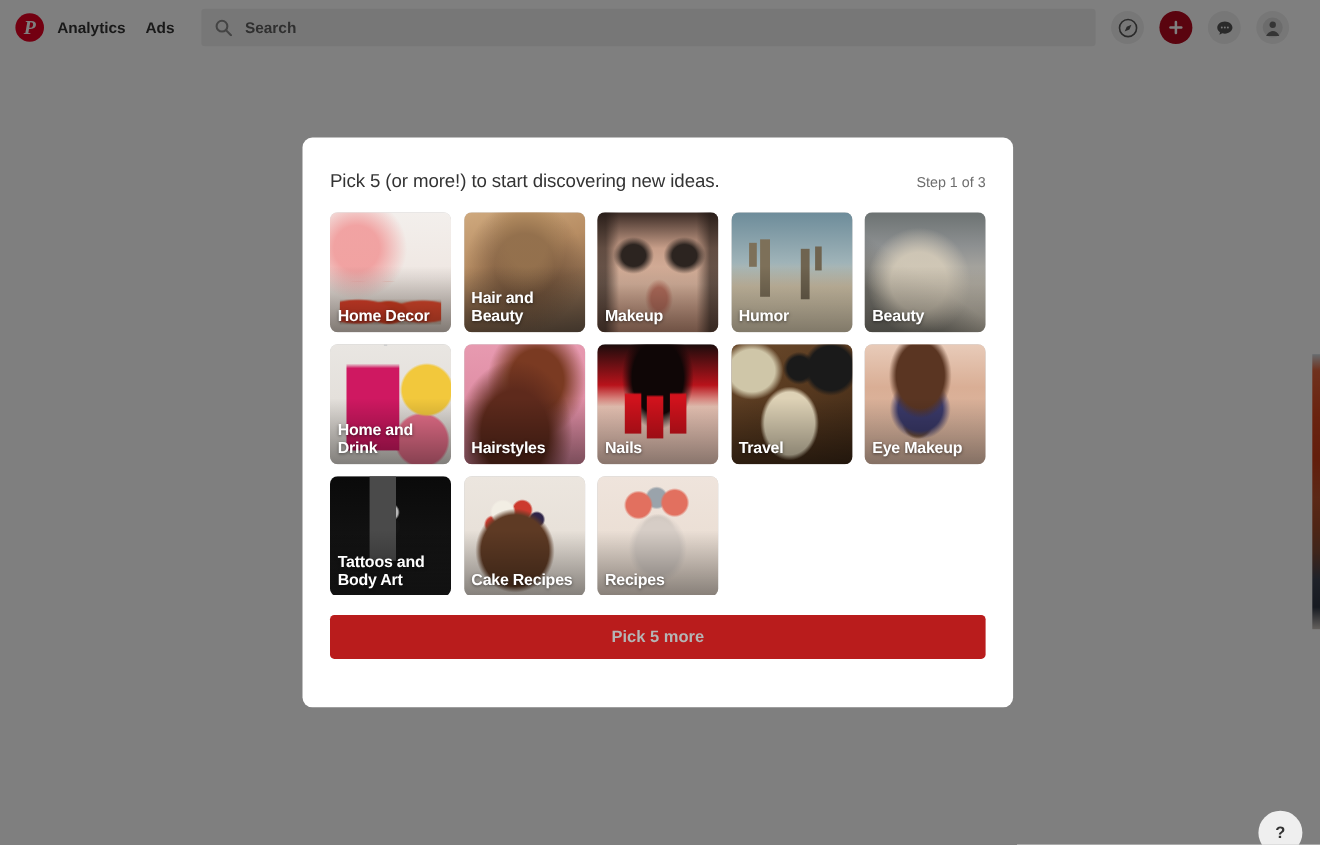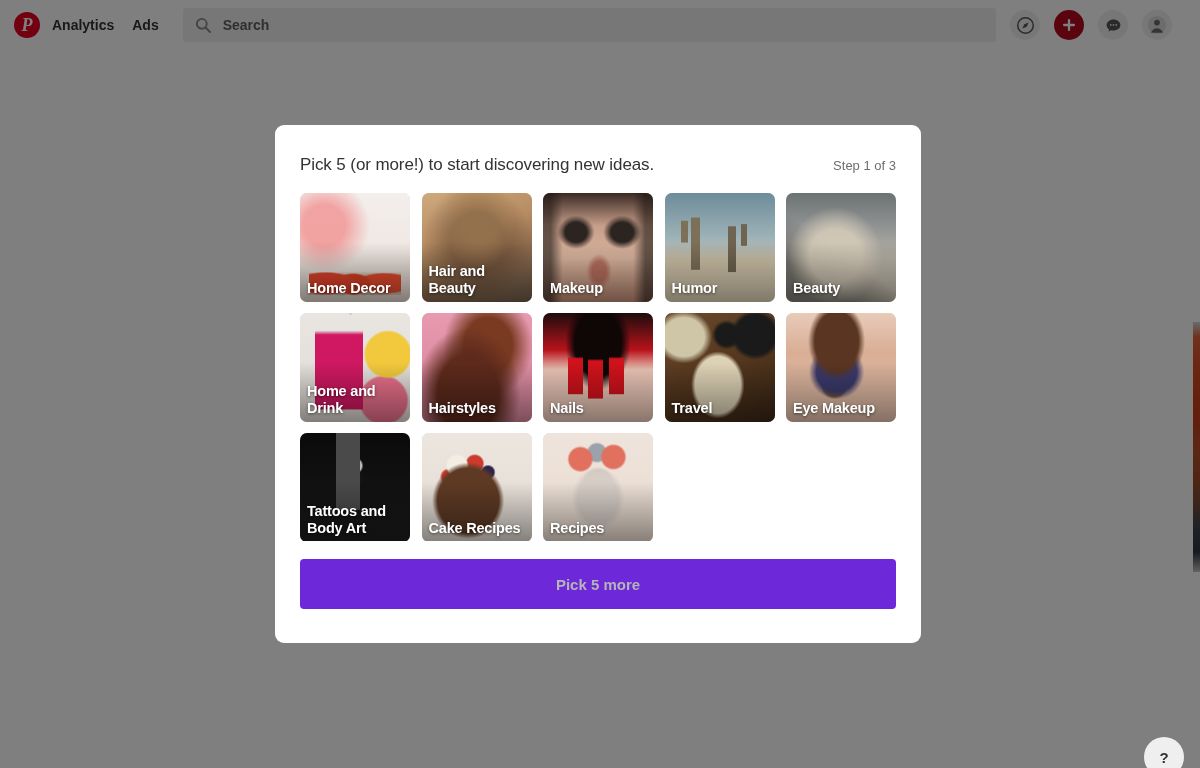--- a/index.html
+++ b/index.html
@@ -243,24 +243,24 @@
   }
 
   
   .modal-footer {
     padding: 18px 25px 22px 25px;
     flex: none;
   }
 
   .pick-button {
     width: 100%;
-    height: 50px;
+    height: 40px;
     border: none;
     border-radius: 4px;
-    background: #6d28d9;
+    background: #b91c1c;
     color: #b5b5b5;
     font-family: "Liberation Sans", sans-serif;
     font-size: 15px;
     font-weight: bold;
     cursor: default;
   }
 
   
   .help-btn {
     position: absolute;

